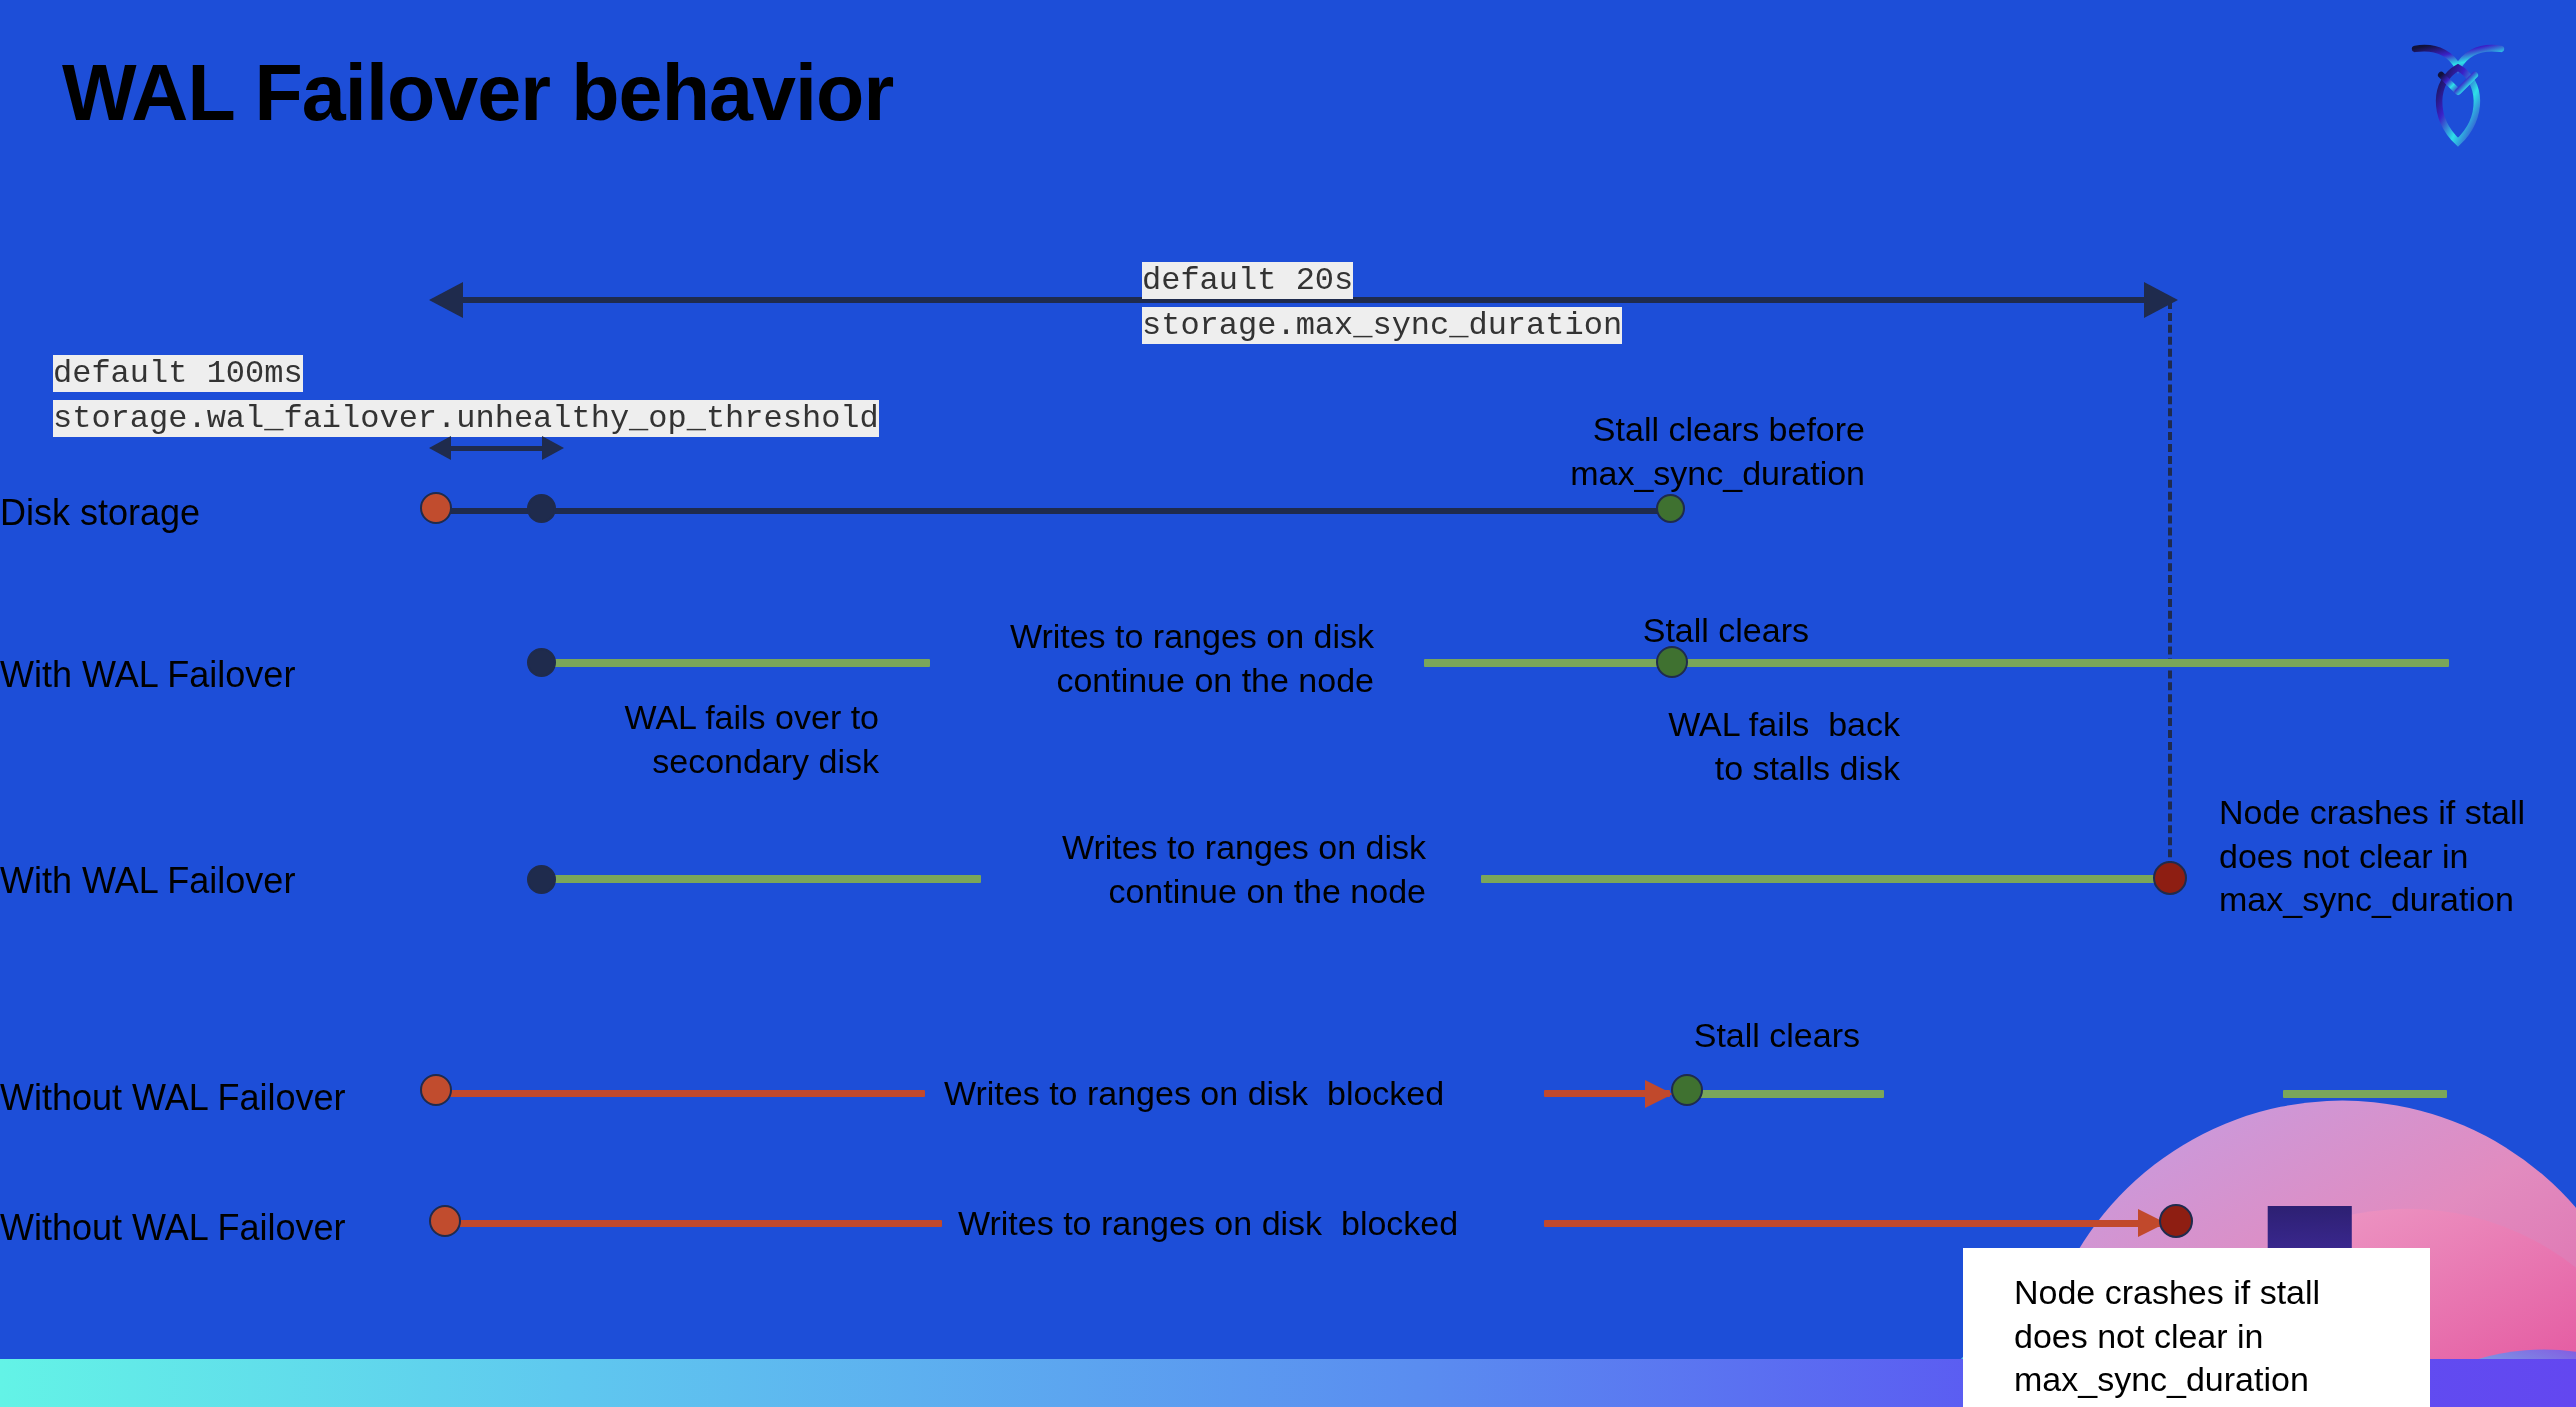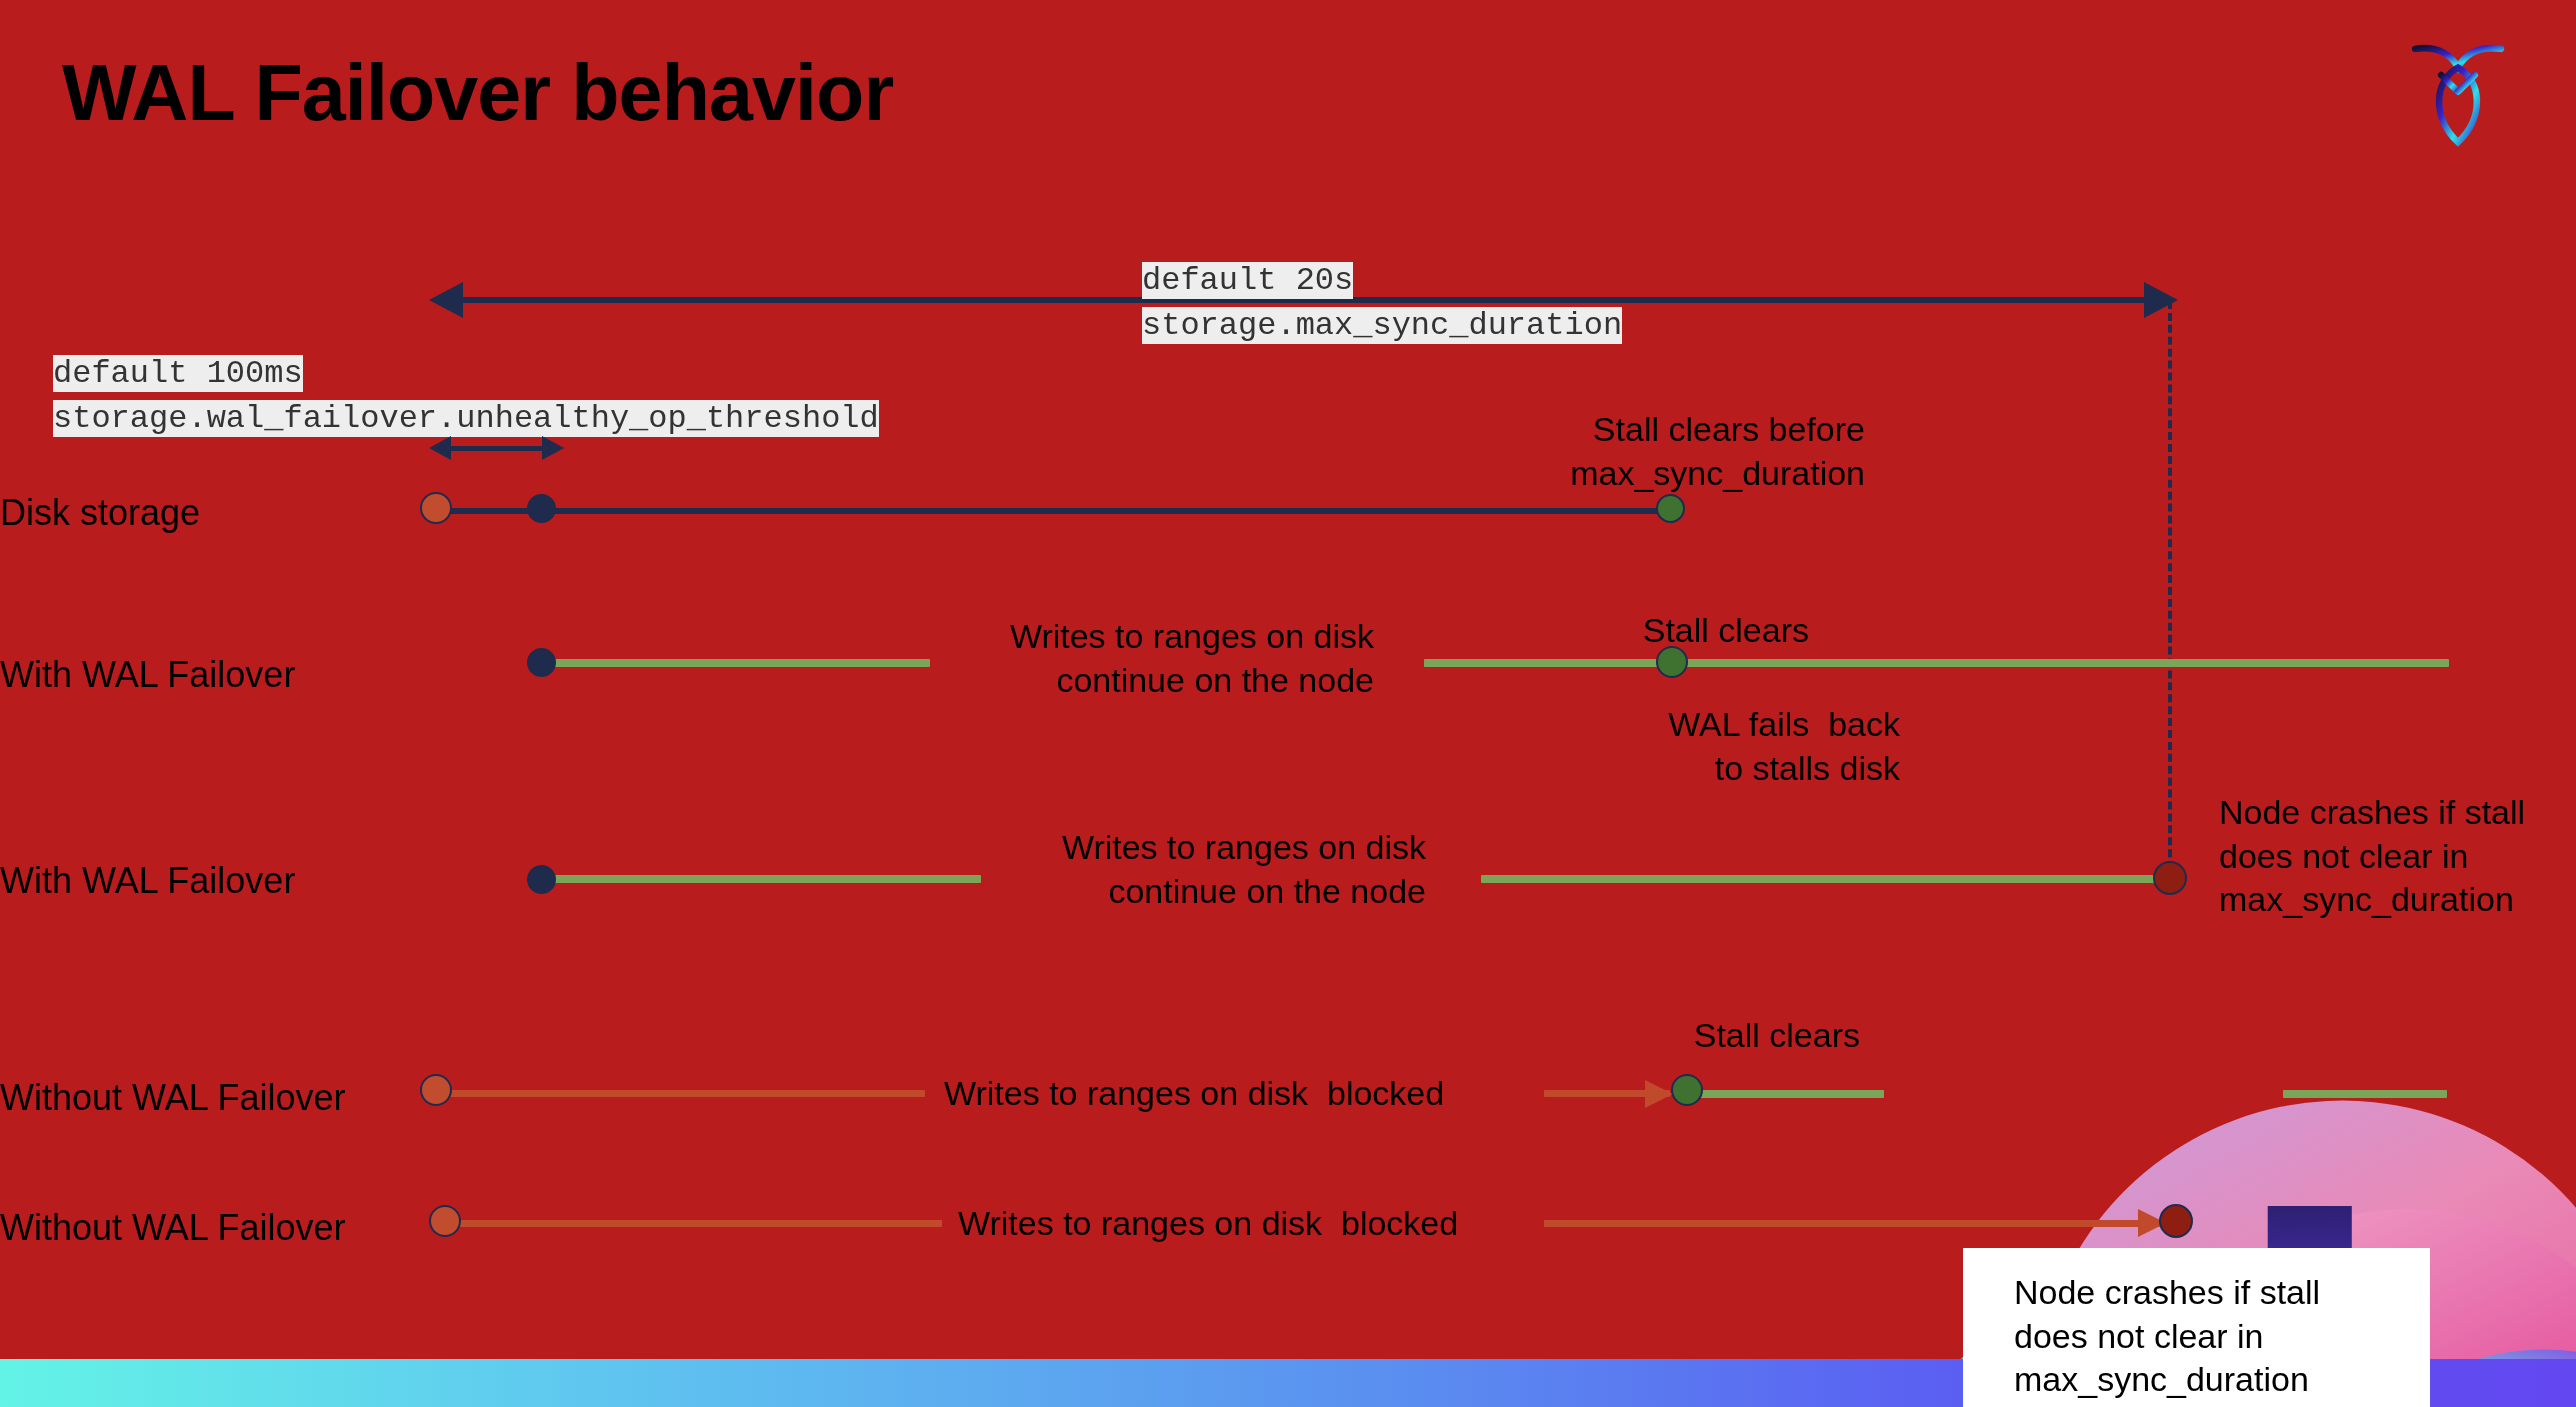--- a/index.html
+++ b/index.html
@@ -5,21 +5,21 @@
   * { box-sizing: border-box; margin: 0; padding: 0; }
   html, body {
     width: 2576px; height: 1408px;
     background: #ffffff;
     font-family: "Liberation Sans", sans-serif;
     overflow: hidden;
   }
   #slide {
     position: relative;
     width: 2576px; height: 1408px;
-    background: #b91c1c;
+    background: #1d4ed8;
     overflow: hidden;
   }
 
   
   #deco-fan {
     position: absolute;
     right: 0; bottom: 0;
     width: 710px; height: 580px;
     pointer-events: none;
   }
@@ -224,20 +224,22 @@
   <div class="rowlabel right" style="left:0px; top:654px; width:322px;">With WAL Failover</div>
 
   <div class="seg green" style="left:542px; top:659px; width:388px;"></div>
   <div class="seg green" style="left:1424px; top:659px; width:1025px;"></div>
   <div class="dot navy" style="left:527px; top:648px; width:29px; height:29px;"></div>
   <div class="dot green" style="left:1656px; top:646px; width:32px; height:32px;"></div>
 
   <div class="txt center" style="left:939px; top:615px; width:435px;">Writes to ranges on disk
 continue on the node</div>
   <div class="txt center" style="left:1538px; top:609px; width:271px;">Stall clears</div>
+  <div class="txt center" style="left:477px; top:696px; width:402px;">WAL fails over to
+secondary disk</div>
   <div class="txt center" style="left:1507px; top:703px; width:393px;">WAL fails  back
 to stalls disk</div>
 
   <div class="rowlabel right" style="left:0px; top:860px; width:322px;">With WAL Failover</div>
 
   <div class="seg green" style="left:542px; top:875px; width:439px;"></div>
   <div class="seg green" style="left:1481px; top:875px; width:696px;"></div>
   <div class="dot navy" style="left:527px; top:865px; width:29px; height:29px;"></div>
   <div class="dot darkred" style="left:2153px; top:861px; width:34px; height:34px;"></div>
 

